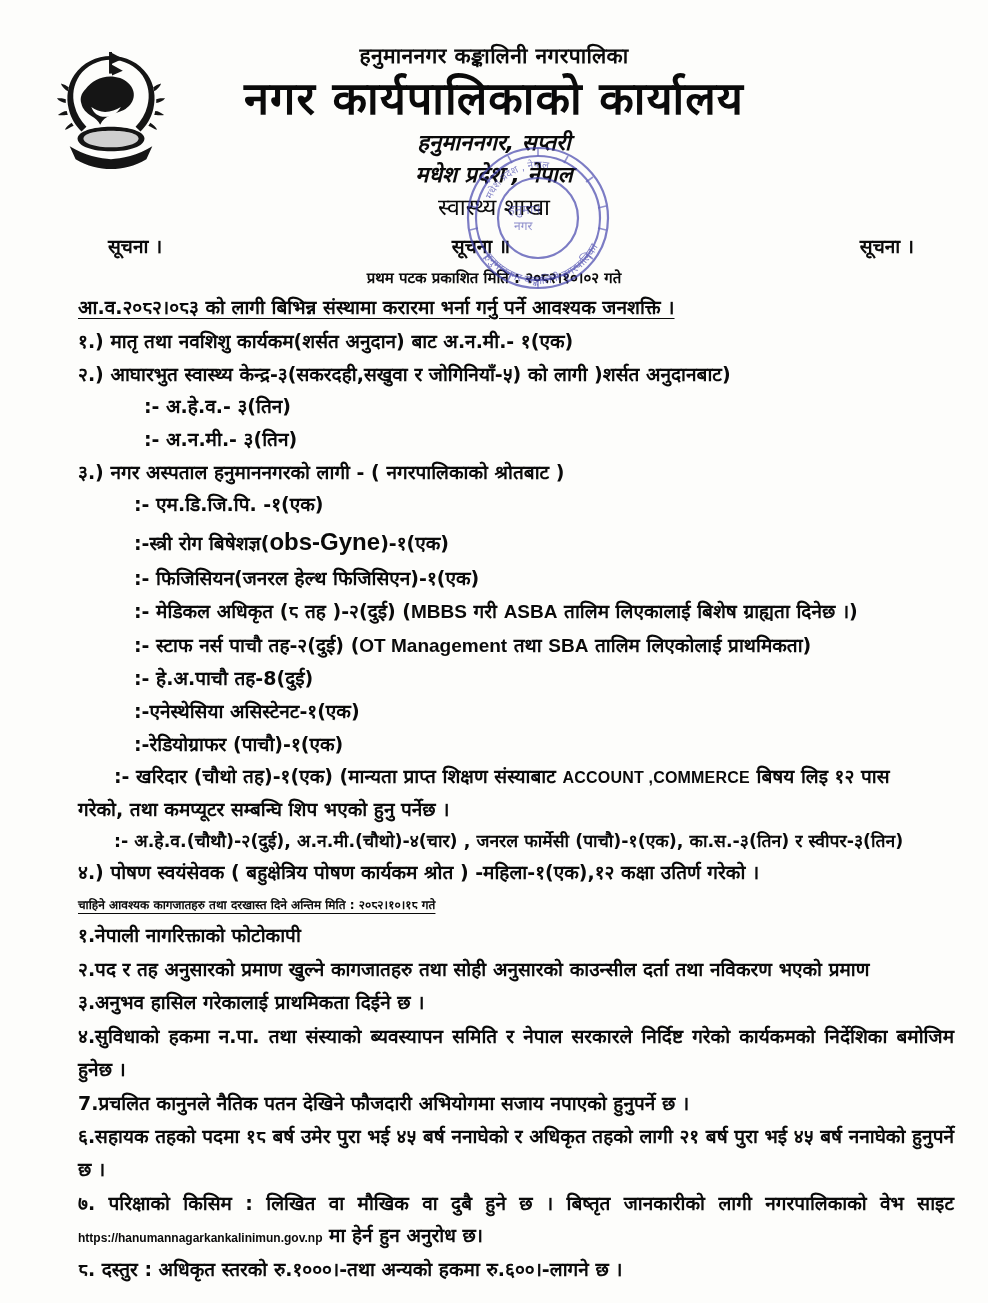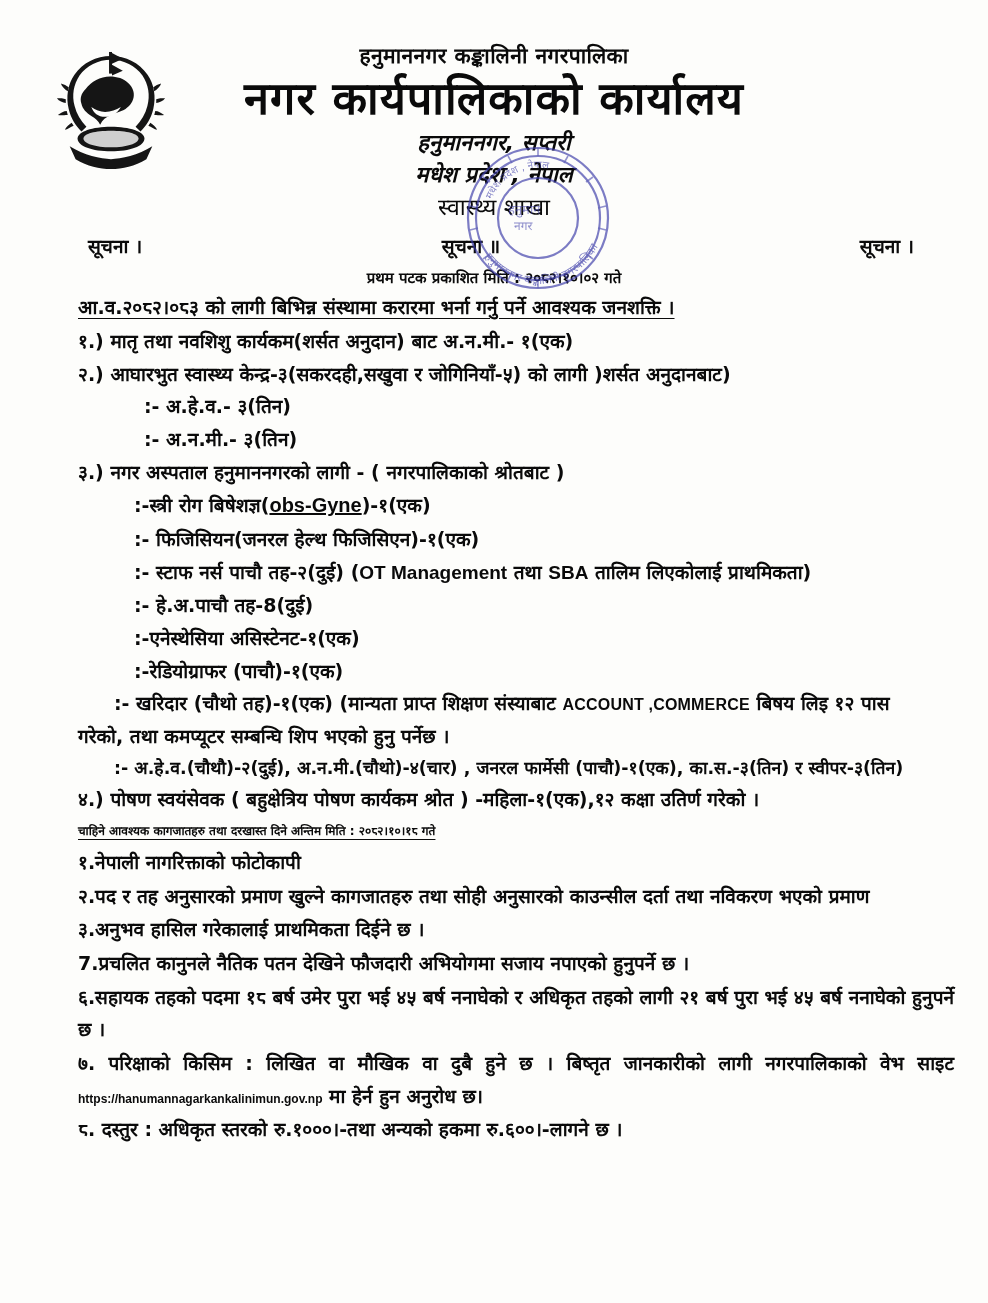--- a/index.html
+++ b/index.html
@@ -72,20 +72,21 @@
   }
 
   
   .notice-row {
     display: flex;
     justify-content: space-between;
     align-items: baseline;
     padding: 10px 74px 0 88px;
     font-size: 19px;
     font-weight: 600;
+    margin-left: 20px;
   }
   .notice-row .n-mid { margin-left: -60px; }
 
   .pub-date {
     text-align: center;
     font-size: 15px;
     font-weight: 600;
     margin-top: 8px;
   }
 
@@ -112,22 +113,21 @@
   }
   .sub.tight { padding-left: 56px; }
   .sub.wide  { padding-left: 36px; }
   .sub .lat {
     font-family: "Liberation Sans", sans-serif;
     font-weight: 700;
   }
   .sub .lat-big {
     font-family: "Liberation Sans", sans-serif;
     font-weight: 700;
-    font-size: 20px;
-    text-decoration: underline;
+    font-size: 24px;
   }
   .sub .lat-sm {
     font-family: "Liberation Sans", sans-serif;
     font-weight: 700;
     font-size: 16px;
     letter-spacing: .2px;
   }
   .wrap { white-space: normal; }
 
   .deadline {
@@ -229,29 +229,35 @@
     <div class="heading-ul">आ.व.२०८२।०८३ को लागी बिभिन्न संस्थामा करारमा भर्ना गर्नु पर्ने आवश्यक जनशक्ति ।</div>
 
     <div class="item">१.) मातृ तथा नवशिशु कार्यकम(शर्सत अनुदान) बाट अ.न.मी.- १(एक)</div>
 
     <div class="item">२.) आघारभुत स्वास्थ्य केन्द्र-३(सकरदही,सखुवा र जोगिनियाँ-५) को लागी )शर्सत अनुदानबाट)</div>
     <div class="sub">:- अ.हे.व.- ३(तिन)</div>
     <div class="sub">:- अ.न.मी.- ३(तिन)</div>
 
     <div class="item">३.) नगर अस्पताल हनुमाननगरको लागी - ( नगरपालिकाको श्रोतबाट )</div>
 
+    <div class="sub tight">
+      <span>:- एम.डि.जि.पि. -१(एक)</span>
+    </div>
 
     <div class="sub tight">
       <span>:-स्त्री रोग बिषेशज्ञ(</span><span class="lat-big">obs-Gyne</span><span>)-१(एक)</span>
     </div>
 
     <div class="sub tight">
       <span>:- फिजिसियन(जनरल हेल्थ फिजिसिएन)-१(एक)</span>
     </div>
 
+    <div class="sub tight">
+      <span>:- मेडिकल अधिकृत (८ तह )-२(दुई) (</span><span class="lat">MBBS</span><span> गरी </span><span class="lat">ASBA</span><span> तालिम लिएकालाई    बिशेष ग्राह्यता दिनेछ ।)</span>
+    </div>
 
     <div class="sub tight">
       <span>:- स्टाफ नर्स पाचौ तह-२(दुई) (</span><span class="lat">OT Management</span><span> तथा </span><span class="lat">SBA</span><span> तालिम लिएकोलाई प्राथमिकता)</span>
     </div>
 
     <div class="sub tight">
       <span>:- हे.अ.पाचौ तह-8(दुई)</span>
     </div>
     <div class="sub tight">
       <span>:-एनेस्थेसिया असिस्टेनट-१(एक)</span>
@@ -267,20 +273,21 @@
 
     <div class="sub wide" style="font-size:17.5px;">:- अ.हे.व.(चौथौ)-२(दुई), अ.न.मी.(चौथो)-४(चार) , जनरल फार्मेसी (पाचौ)-१(एक), का.स.-३(तिन) र स्वीपर-३(तिन)</div>
 
     <div class="item">४.) पोषण स्वयंसेवक ( बहुक्षेत्रिय पोषण कार्यकम श्रोत ) -महिला-१(एक),१२ कक्षा उतिर्ण गरेको ।</div>
 
     <div class="deadline">चाहिने आवश्यक कागजातहरु तथा  दरखास्त दिने अन्तिम मिति : २०८२।१०।१८ गते</div>
 
     <div class="req">१.नेपाली नागरिक्ताको फोटोकापी</div>
     <div class="req">२.पद र तह अनुसारको प्रमाण खुल्ने कागजातहरु तथा सोही अनुसारको काउन्सील दर्ता तथा नविकरण भएको प्रमाण</div>
     <div class="req">३.अनुभव हासिल गरेकालाई प्राथमिकता दिईने छ ।</div>
+    <div class="req just">४.सुविधाको हकमा न.पा. तथा संस्याको ब्यवस्यापन समिति र नेपाल सरकारले निर्दिष्ट गरेको कार्यकमको निर्देशिका बमोजिम हुनेछ ।</div>
     <div class="req">7.प्रचलित कानुनले नैतिक पतन देखिने फौजदारी अभियोगमा सजाय नपाएको हुनुपर्ने छ ।</div>
     <div class="req just">६.सहायक तहको पदमा १८ बर्ष उमेर पुरा भई ४५ बर्ष ननाघेको र अधिकृत तहको लागी २१ बर्ष पुरा भई ४५ बर्ष ननाघेको हुनुपर्ने छ ।</div>
 
     <div class="req just">
       <span>७. परिक्षाको किसिम :  लिखित वा मौखिक वा दुबै  हुने छ । बिष्तृत जानकारीको लागी नगरपालिकाको वेभ साइट </span><span class="url">https://hanumannagarkankalinimun.gov.np</span><span> मा हेर्न हुन अनुरोध छ।</span>
     </div>
 
     <div class="req">८. दस्तुर : अधिकृत स्तरको रु.१०००।-तथा अन्यको हकमा रु.६००।-लागने छ ।</div>
 
   </div>

